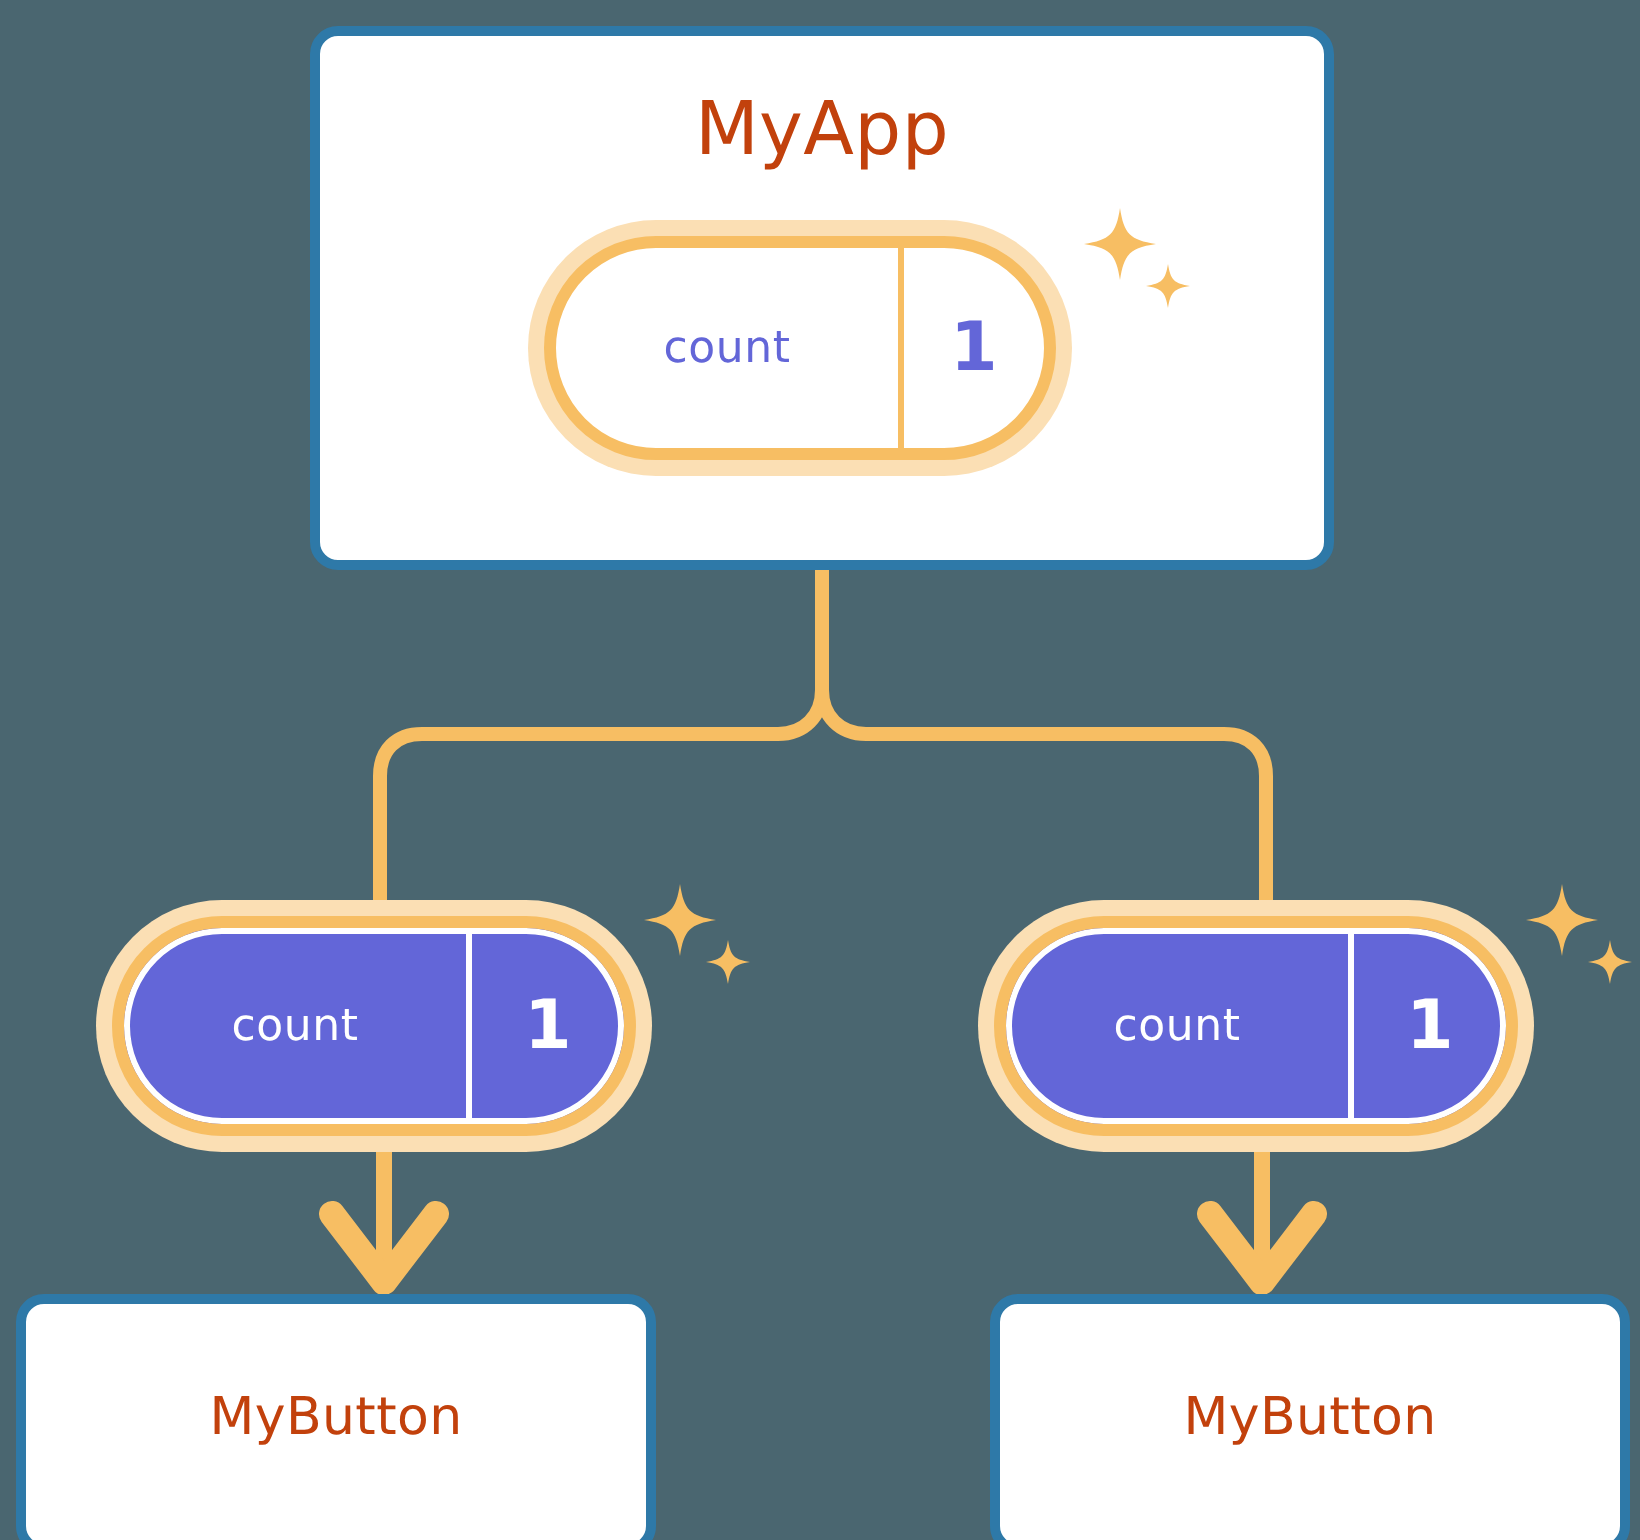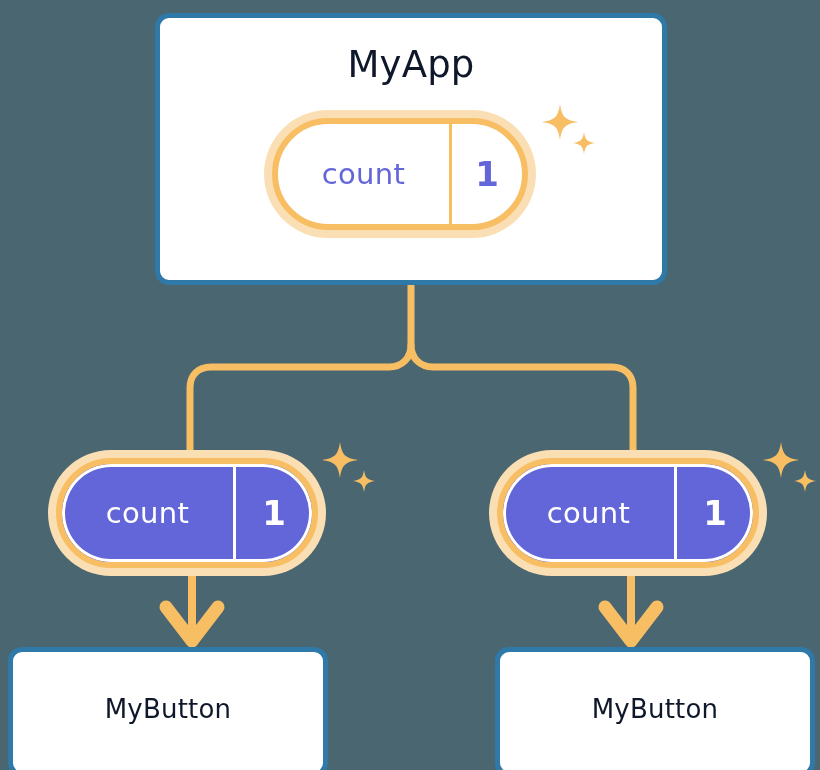--- a/index.html
+++ b/index.html
@@ -42,21 +42,21 @@
     align-items: center;
   }
   #card-myapp {
     left: 155px;
     top: 13px;
     width: 512px;
     height: 272px;
     padding-top: 28px;
   }
   .card-title {
-    color: #0f172a;
+    color: #c2410c;
     font-size: 37px;
     font-weight: 500;
     letter-spacing: 0.2px;
     line-height: 1;
     font-family: "DejaVu Sans", sans-serif;
   }
   .btn-card {
     justify-content: center;
     padding-top: 0;
   }
@@ -125,21 +125,21 @@
   }
   #pill-btn-left-wrap  { left: 56px;  top: 458px; }
   #pill-btn-right-wrap { left: 497px; top: 458px; }
 
   .pill-key {
     flex: 0 0 auto;
     width: 171px;
     display: flex;
     align-items: center;
     justify-content: center;
-    font-size: 29px;
+    font-size: 22px;
     font-weight: 400;
     letter-spacing: 0.3px;
   }
   .pill-val {
     flex: 1 1 auto;
     display: flex;
     align-items: center;
     justify-content: center;
     font-size: 34px;
     font-weight: 700;

